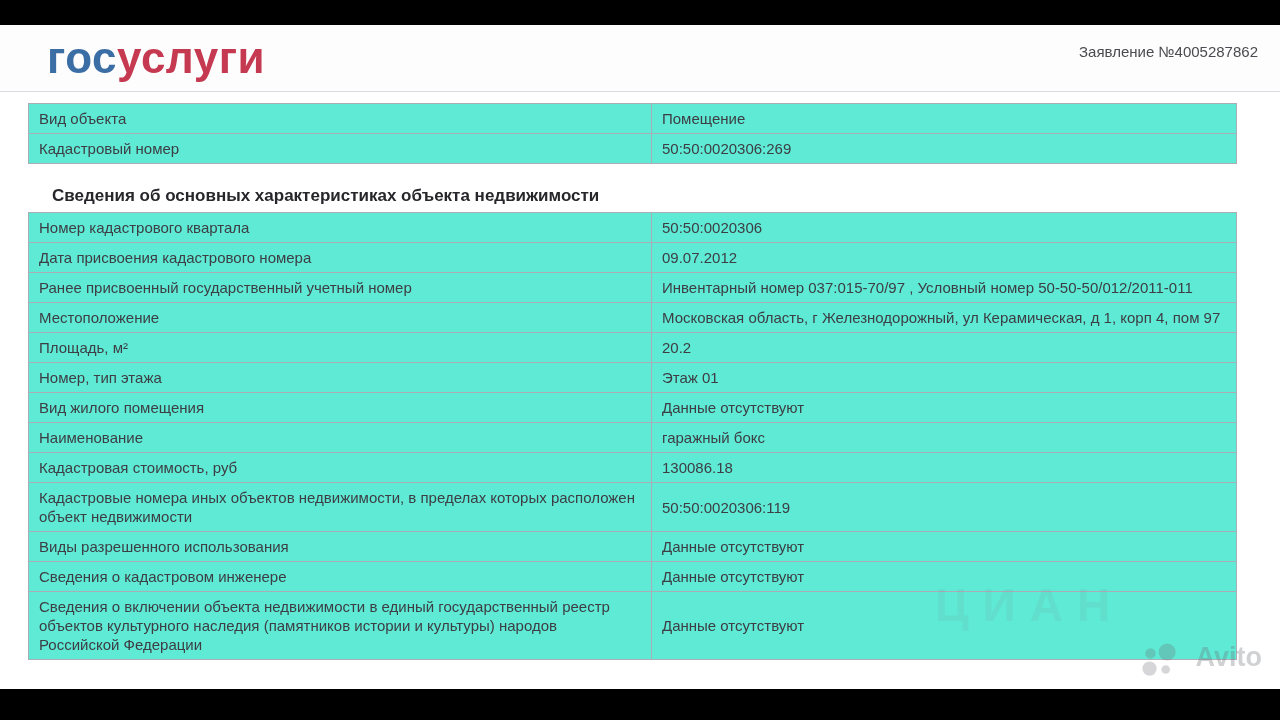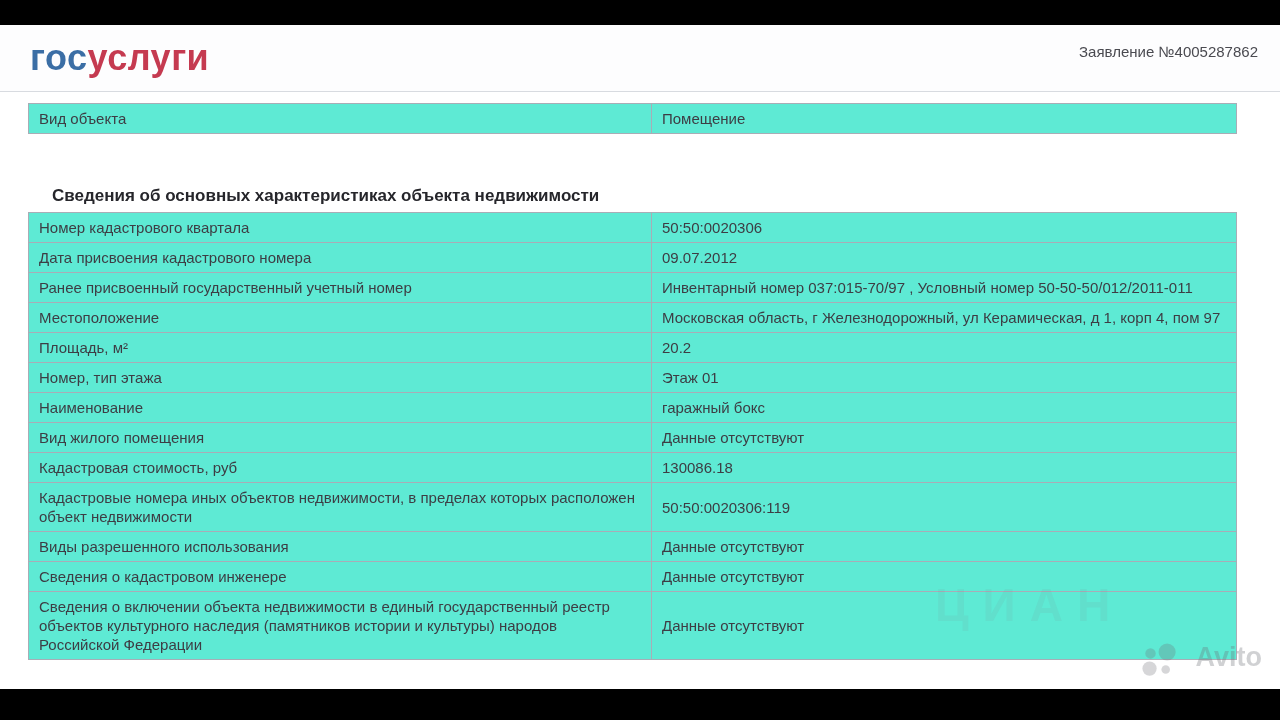--- a/index.html
+++ b/index.html
@@ -14,22 +14,22 @@
   .letterbox.top { top: 0; height: 25px; }
   .letterbox.bottom { bottom: 0; height: 31px; }
 
   
   .doc-header {
     position: absolute; top: 25px; left: 0; right: 0; height: 66px;
     background: #fdfdfe;
     border-bottom: 1px solid #d8dbe0;
   }
   .logo {
-    position: absolute; left: 30px; top: 10px;
-    font-size: 36px; font-weight: 700; letter-spacing: 0.5px;
+    position: absolute; left: 47px; top: 10px;
+    font-size: 44px; font-weight: 700; letter-spacing: 0.5px;
     line-height: 46px;
   }
   .logo .gos { color: #3b6ea5; }
   .logo .uslugi { color: #c53a50; }
   .head-center { position: absolute; left: 262px; top: 8px; width: 770px; }
   .doc-title {
     margin: 0; font-size: 20px; font-weight: 700; color: #35353a;
     line-height: 26px; white-space: nowrap;
   }
   .doc-subtitle {
@@ -96,20 +96,24 @@
   </header>
 
   <table class="tbl summary">
     <tbody>
 
         <tr>
           <td class="lbl">Вид объекта</td>
           <td class="val">Помещение</td>
         </tr>
 
+        <tr>
+          <td class="lbl">Кадастровый номер</td>
+          <td class="val">50:50:0020306:269</td>
+        </tr>
       </tbody>
   </table>
 
   <h2 class="section-title">Сведения об основных характеристиках объекта недвижимости</h2>
 
   <table class="tbl details">
     <tbody>
 
         <tr>
           <td class="lbl">Номер кадастрового квартала</td>
@@ -136,27 +140,27 @@
           <td class="val">20.2</td>
         </tr>
 
         <tr>
           <td class="lbl">Номер, тип этажа</td>
           <td class="val">Этаж 01</td>
         </tr>
 
 
         <tr>
+          <td class="lbl">Вид жилого помещения</td>
+          <td class="val">Данные отсутствуют</td>
+        </tr>
+
+        <tr>
           <td class="lbl">Наименование</td>
           <td class="val">гаражный бокс</td>
-        </tr>
-
-        <tr>
-          <td class="lbl">Вид жилого помещения</td>
-          <td class="val">Данные отсутствуют</td>
         </tr>
 
         <tr>
           <td class="lbl">Кадастровая стоимость, руб</td>
           <td class="val">130086.18</td>
         </tr>
 
         <tr>
           <td class="lbl">Кадастровые номера иных объектов недвижимости, в пределах которых расположен объект недвижимости</td>
           <td class="val">50:50:0020306:119</td>

